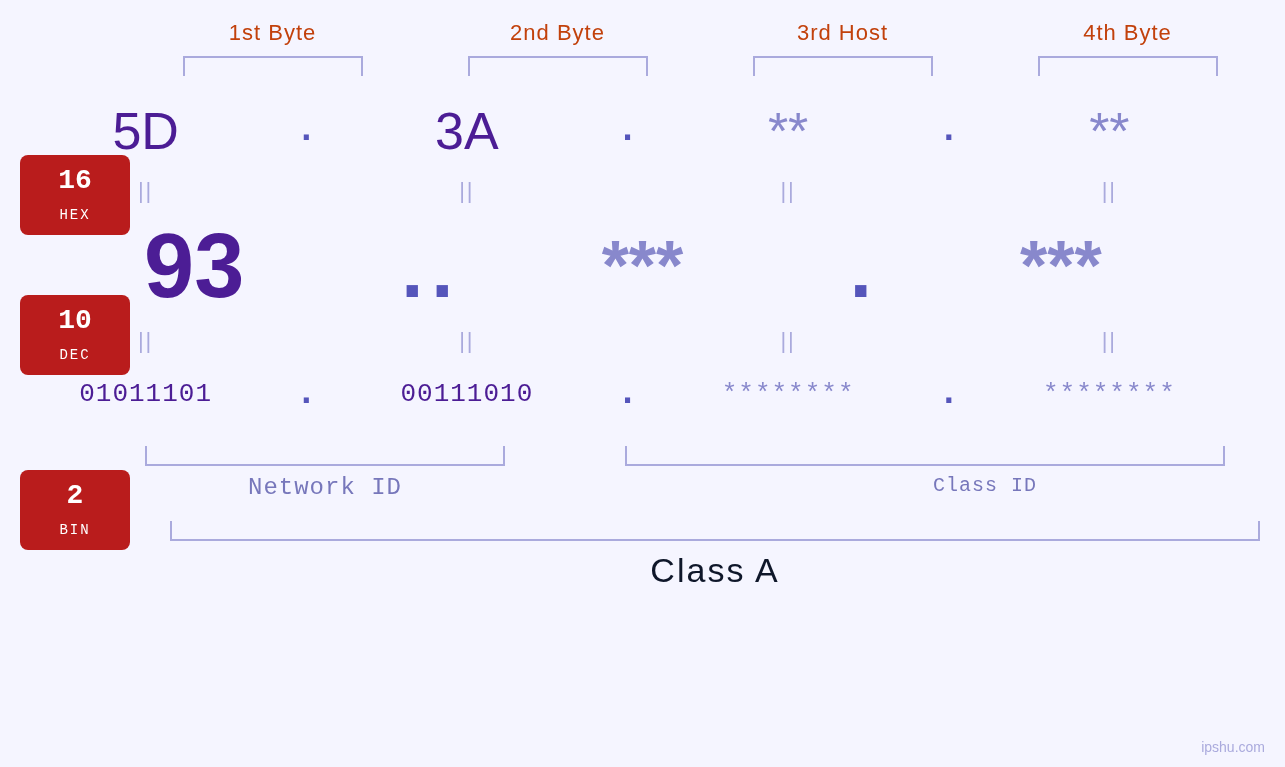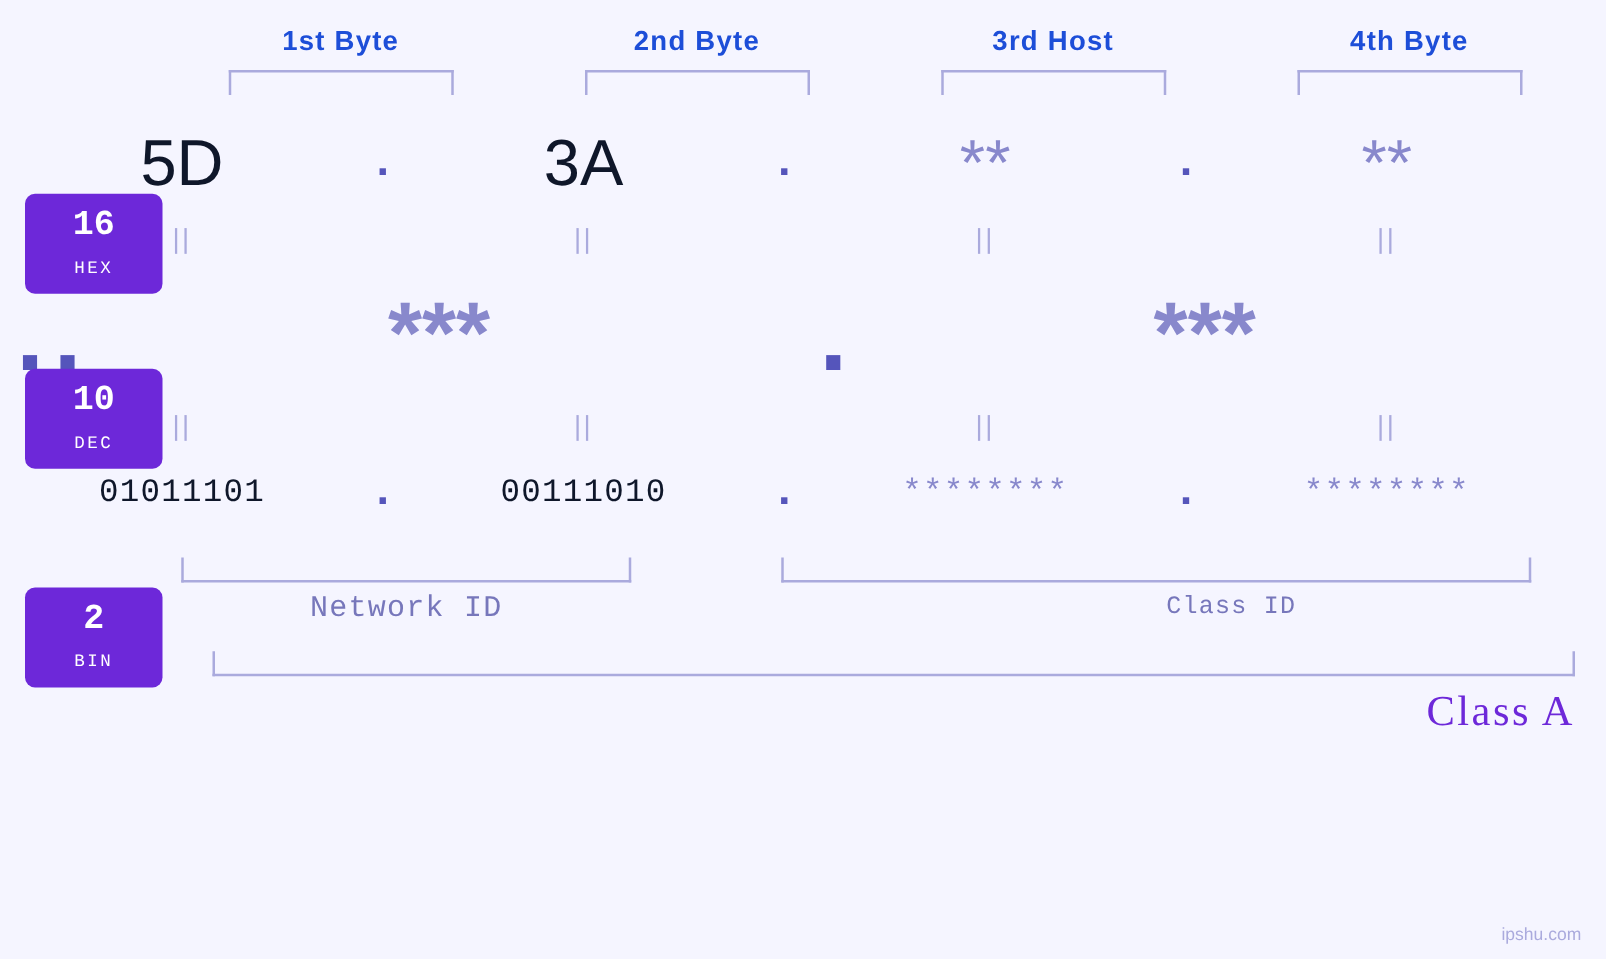--- a/index.html
+++ b/index.html
@@ -28,24 +28,24 @@
       display: flex;
       justify-content: flex-end;
       width: 100%;
       padding-left: 145px;
       margin-bottom: 10px;
     }
 
     .byte-header {
       flex: 1;
       text-align: center;
-      color: #1d4ed8;
+      color: #c2410c;
       font-size: 22px;
       font-family: Arial, sans-serif;
-      font-weight: bold;
+      font-weight: normal;
       letter-spacing: 1px;
     }
 
     
     .bracket-row {
       display: flex;
       justify-content: flex-end;
       width: 100%;
       padding-left: 145px;
       margin-bottom: 10px;
@@ -64,21 +64,21 @@
       border-top: 2px solid #aaaadd;
       border-left: 2px solid #aaaadd;
       border-right: 2px solid #aaaadd;
     }
 
     .base-label {
       position: absolute;
       left: 20px;
       width: 110px;
       height: 80px;
-      background: #6d28d9;
+      background: #b91c1c;
       border-radius: 8px;
       display: flex;
       flex-direction: column;
       align-items: center;
       justify-content: center;
       color: white;
     }
 
     .base-label-num {
       font-size: 28px;
@@ -118,21 +118,21 @@
 
     .byte-cell {
       flex: 1;
       display: flex;
       align-items: center;
       justify-content: center;
     }
 
     .byte-value {
       text-align: center;
-      color: #0f172a;
+      color: #4c1d95;
     }
 
     .byte-value.hex-val {
       font-size: 52px;
       font-family: Arial, sans-serif;
       font-weight: normal;
     }
 
     .byte-value.dec-val {
       font-size: 90px;
@@ -215,24 +215,24 @@
 
     .class-bracket {
       width: 100%;
       height: 20px;
       border-bottom: 2px solid #aaaadd;
       border-left: 2px solid #aaaadd;
       border-right: 2px solid #aaaadd;
     }
 
     .class-label {
-      text-align: right;
-      color: #6d28d9;
+      text-align: center;
+      color: #0f172a;
       font-size: 34px;
-      font-family: Liberation Serif, serif;
+      font-family: Liberation Sans, sans-serif;
       letter-spacing: 2px;
       margin-top: 10px;
     }
 
     .watermark {
       position: absolute;
       bottom: 12px;
       right: 20px;
       color: #aaaadd;
       font-size: 14px;
@@ -316,20 +316,23 @@
       </div>
     <div style="width:30px"></div>
   </div>
 
   <div class="base-label base-label-dec">
     <span class="base-label-num">10</span>
     <span class="base-label-text">DEC</span>
   </div>
 
   <div class="values-row" style="height:120px;">
+    <div class="byte-cell">
+      <span class="byte-value dec-val">93</span>
+    </div>
     <div class="dot dec-dot">.</div>
     <div class="dot dec-dot">.</div>
     <div class="byte-cell">
       <span class="byte-value dec-val masked" style="font-size:70px;">***</span>
     </div>
     <div class="dot dec-dot">.</div>
     <div class="byte-cell">
       <span class="byte-value dec-val masked" style="font-size:70px;">***</span>
     </div>
     <div style="width:30px"></div>

